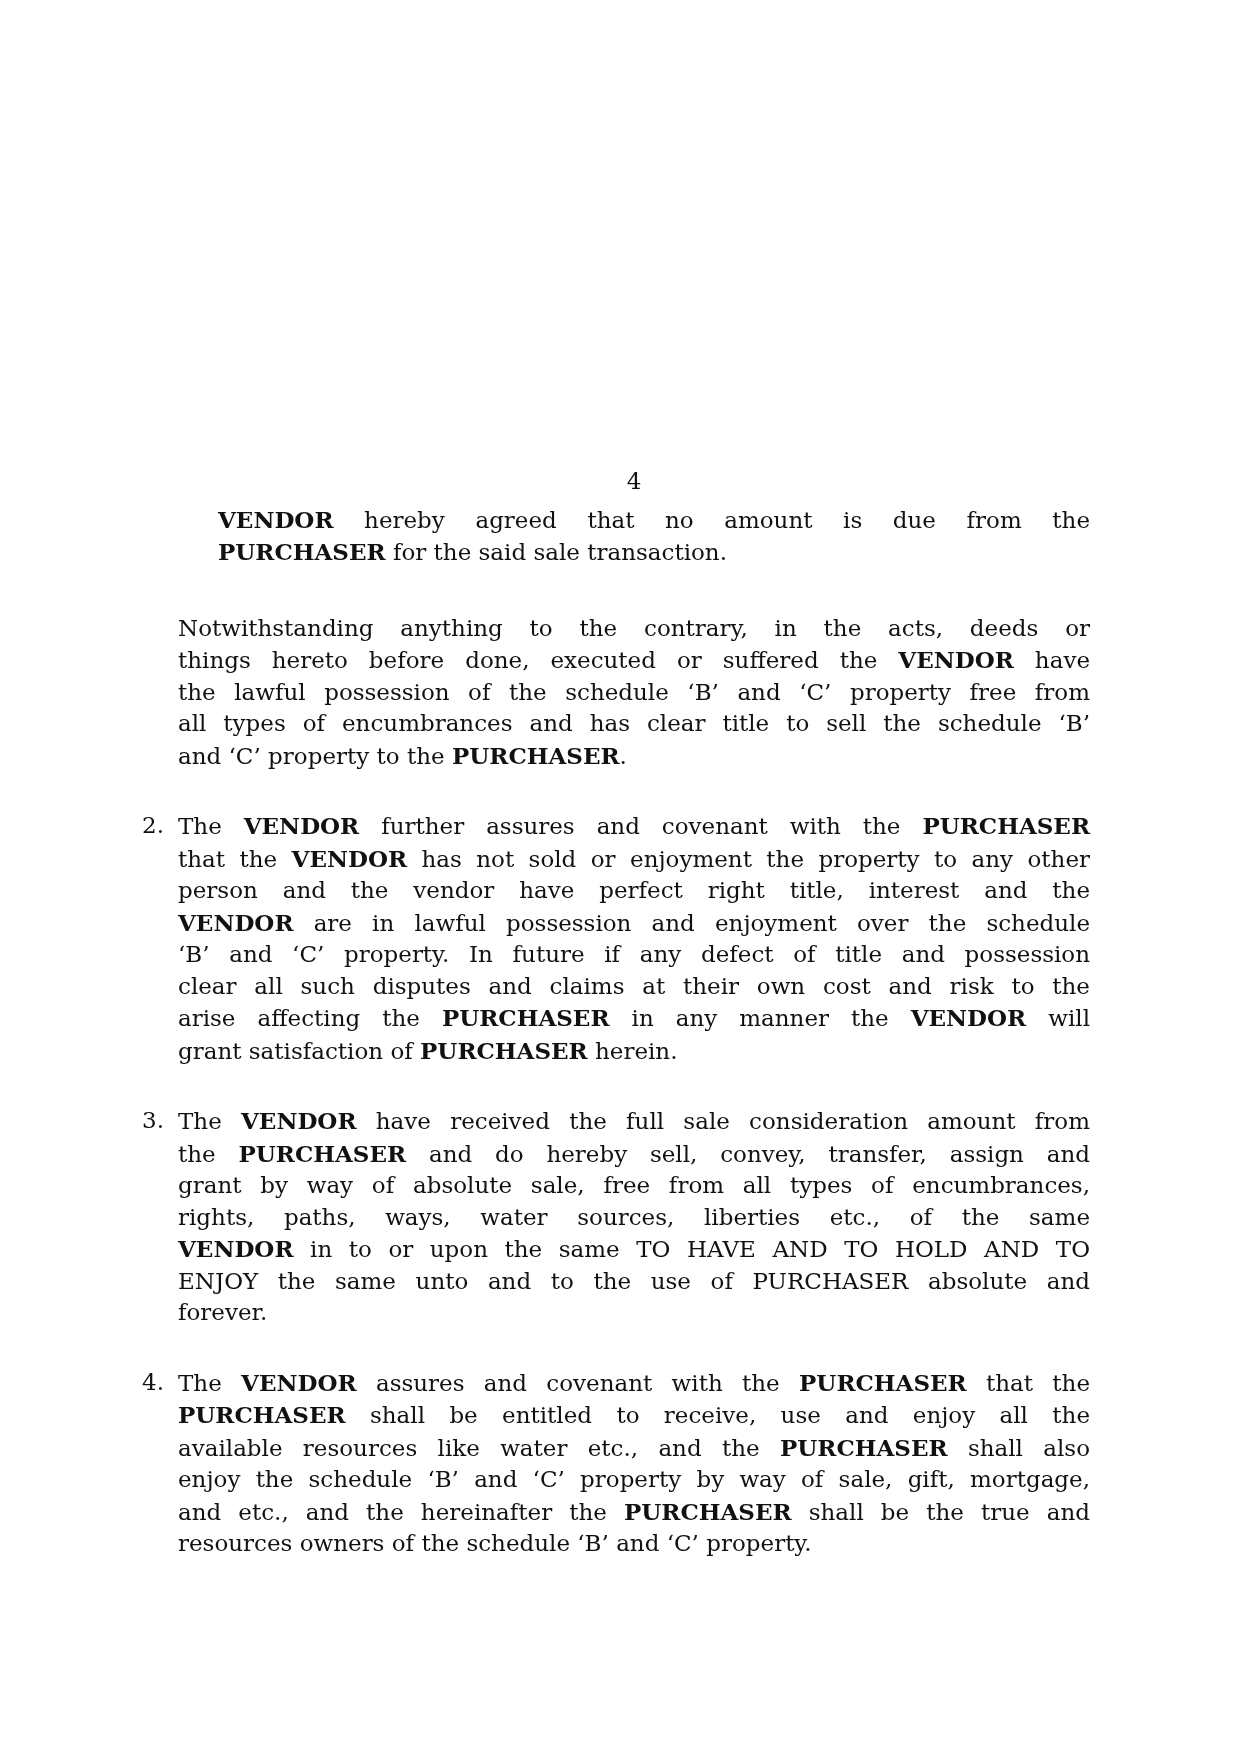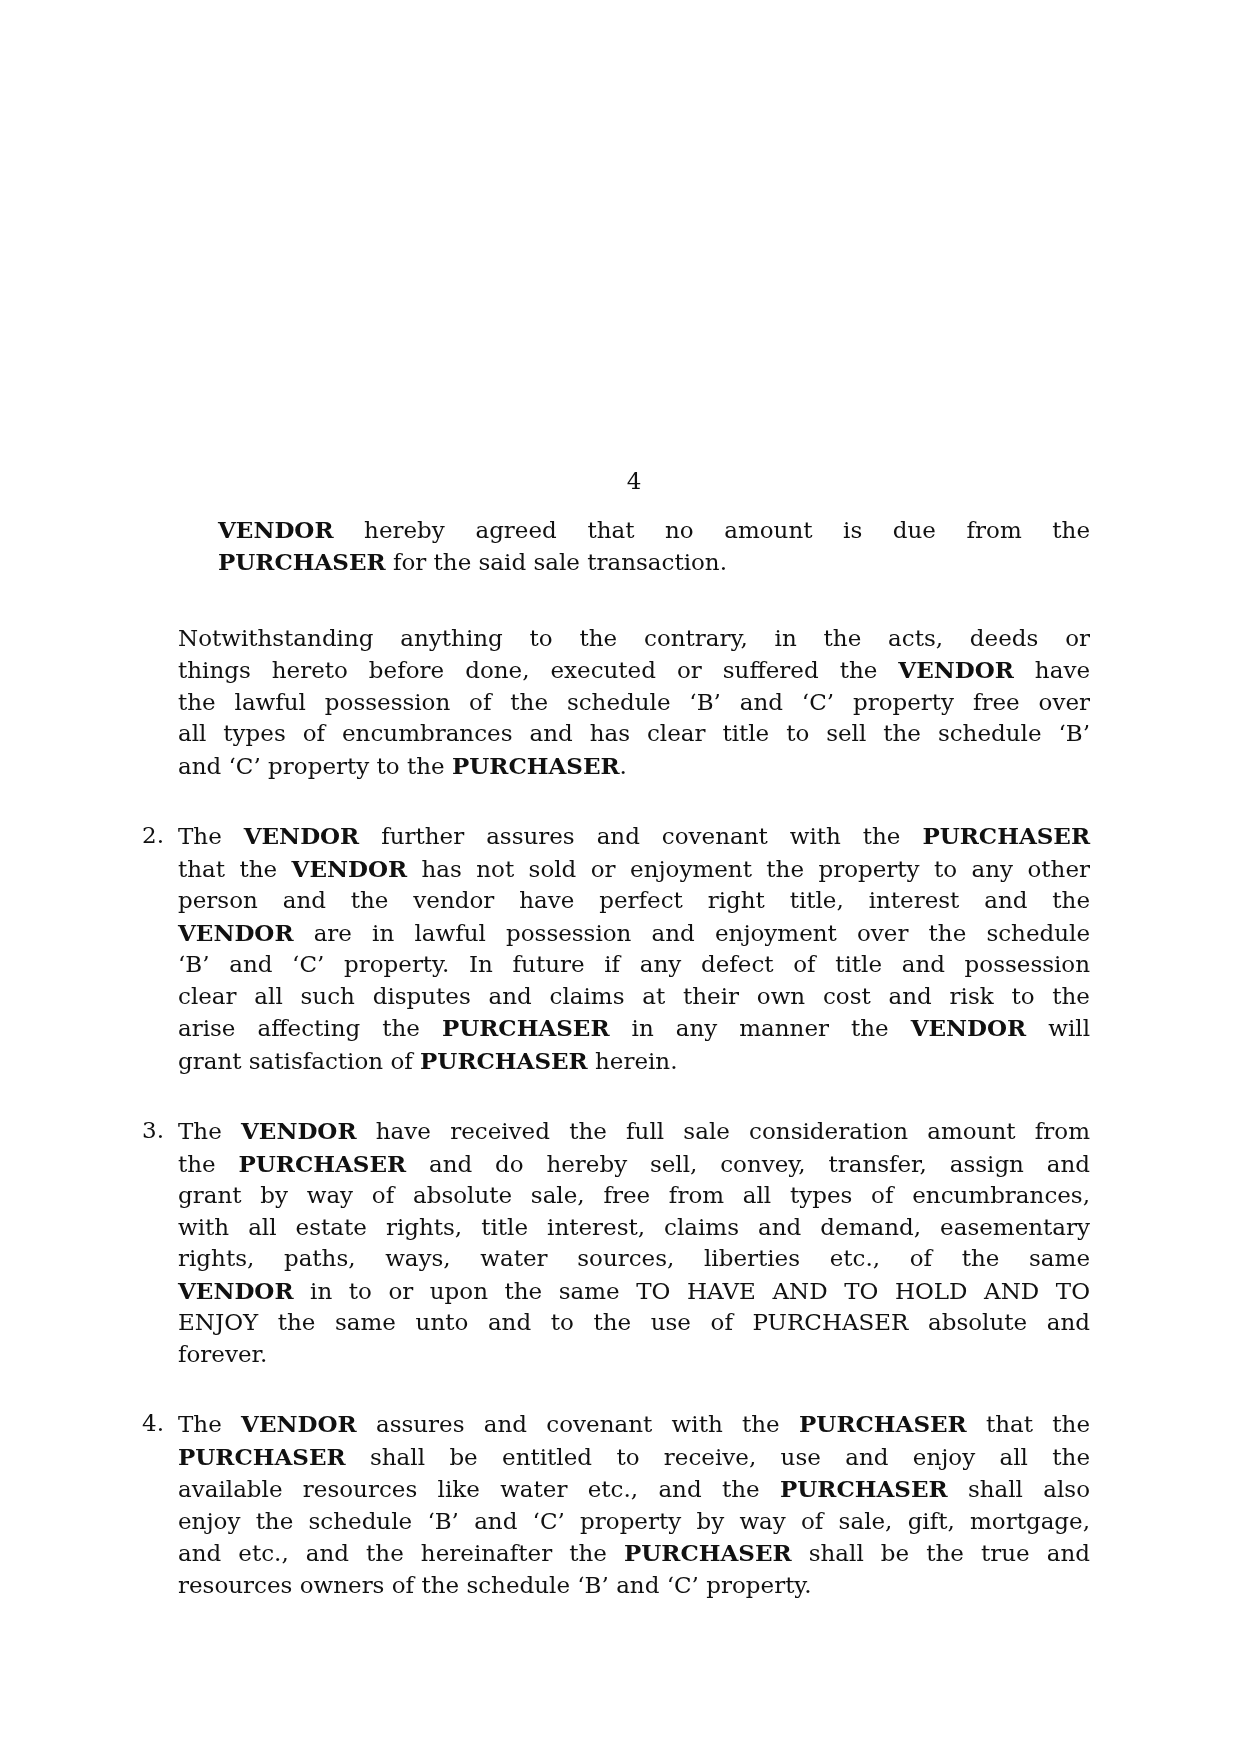--- a/index.html
+++ b/index.html
@@ -25,21 +25,21 @@
     padding-top: 466px;
     font-size: 23px;
     line-height: 31.5px;
     color: #111111;
   }
   .page-number {
     text-align: center;
     line-height: 31.5px;
   }
   .block { margin-top: 44px; }
-  .block.deep { margin-top: 16px; margin-left: 40px; }
+  .block.deep { margin-top: 6px; margin-left: 40px; }
   .block.item { position: relative; margin-top: 38px; }
   .num {
     position: absolute;
     left: -36px;
     top: 0;
     width: 34px;
   }
   .line { white-space: normal; }
   .line.j { text-align: justify; text-align-last: justify; }
   .b { font-weight: bold; }
@@ -50,41 +50,40 @@
 <div class="page">
   <div class="doc">
     <div class="page-number">4</div>
   <div class="block paragraph deep">
         <div class="line j"><span class="b">VENDOR</span><span> hereby agreed that no amount is due from the</span></div>
         <div class="line"><span class="b">PURCHASER</span><span> for the said sale transaction.</span></div>
       </div>
       <div class="block paragraph">
         <div class="line j"><span>Notwithstanding anything to the contrary, in the acts, deeds or</span></div>
         <div class="line j"><span>things hereto before done, executed or suffered the </span><span class="b">VENDOR</span><span> have</span></div>
-        <div class="line j"><span>the lawful possession of the schedule ‘B’ and ‘C’ property free over</span></div>
+        <div class="line j"><span>the lawful possession of the schedule ‘B’ and ‘C’ property free from</span></div>
         <div class="line j"><span>all types of encumbrances and has clear title to sell the schedule ‘B’</span></div>
         <div class="line"><span>and ‘C’ property to the </span><span class="b">PURCHASER</span><span>.</span></div>
       </div>
       <div class="block item">
         <span class="num">2.</span>
         <div class="line j"><span>The </span><span class="b">VENDOR</span><span> further assures and covenant with the </span><span class="b">PURCHASER</span></div>
         <div class="line j"><span>that the </span><span class="b">VENDOR</span><span> has not sold or enjoyment the property to any other</span></div>
         <div class="line j"><span>person and the vendor have perfect right title, interest and the</span></div>
         <div class="line j"><span class="b">VENDOR</span><span> are in lawful possession and enjoyment over the schedule</span></div>
         <div class="line j"><span>‘B’ and ‘C’ property.  In future if any defect of title and possession</span></div>
         <div class="line j"><span>clear all such disputes and claims at their own cost and risk to the</span></div>
         <div class="line j"><span>arise affecting the </span><span class="b">PURCHASER</span><span> in any manner the </span><span class="b">VENDOR</span><span> will</span></div>
         <div class="line"><span>grant satisfaction of </span><span class="b">PURCHASER</span><span> herein.</span></div>
       </div>
       <div class="block item">
         <span class="num">3.</span>
         <div class="line j"><span>The </span><span class="b">VENDOR</span><span> have received the full sale consideration amount from</span></div>
         <div class="line j"><span>the </span><span class="b">PURCHASER</span><span> and do hereby sell, convey, transfer, assign and</span></div>
         <div class="line j"><span>grant by way of absolute sale, free from all types of encumbrances,</span></div>
-        <div class="line j"><span>with all estate rights, title interest, claims and demand, easementary</span></div>
         <div class="line j"><span>rights, paths, ways, water sources, liberties etc., of the same</span></div>
         <div class="line j"><span class="b">VENDOR</span><span> in to or upon the same TO HAVE AND TO HOLD AND TO</span></div>
         <div class="line j"><span>ENJOY the same unto and to the use of PURCHASER absolute and</span></div>
         <div class="line"><span>forever.</span></div>
       </div>
       <div class="block item">
         <span class="num">4.</span>
         <div class="line j"><span>The </span><span class="b">VENDOR</span><span> assures and covenant with the </span><span class="b">PURCHASER</span><span> that the</span></div>
         <div class="line j"><span class="b">PURCHASER</span><span> shall be entitled to receive, use and enjoy all the</span></div>
         <div class="line j"><span>available resources like water etc., and the </span><span class="b">PURCHASER</span><span> shall also</span></div>

